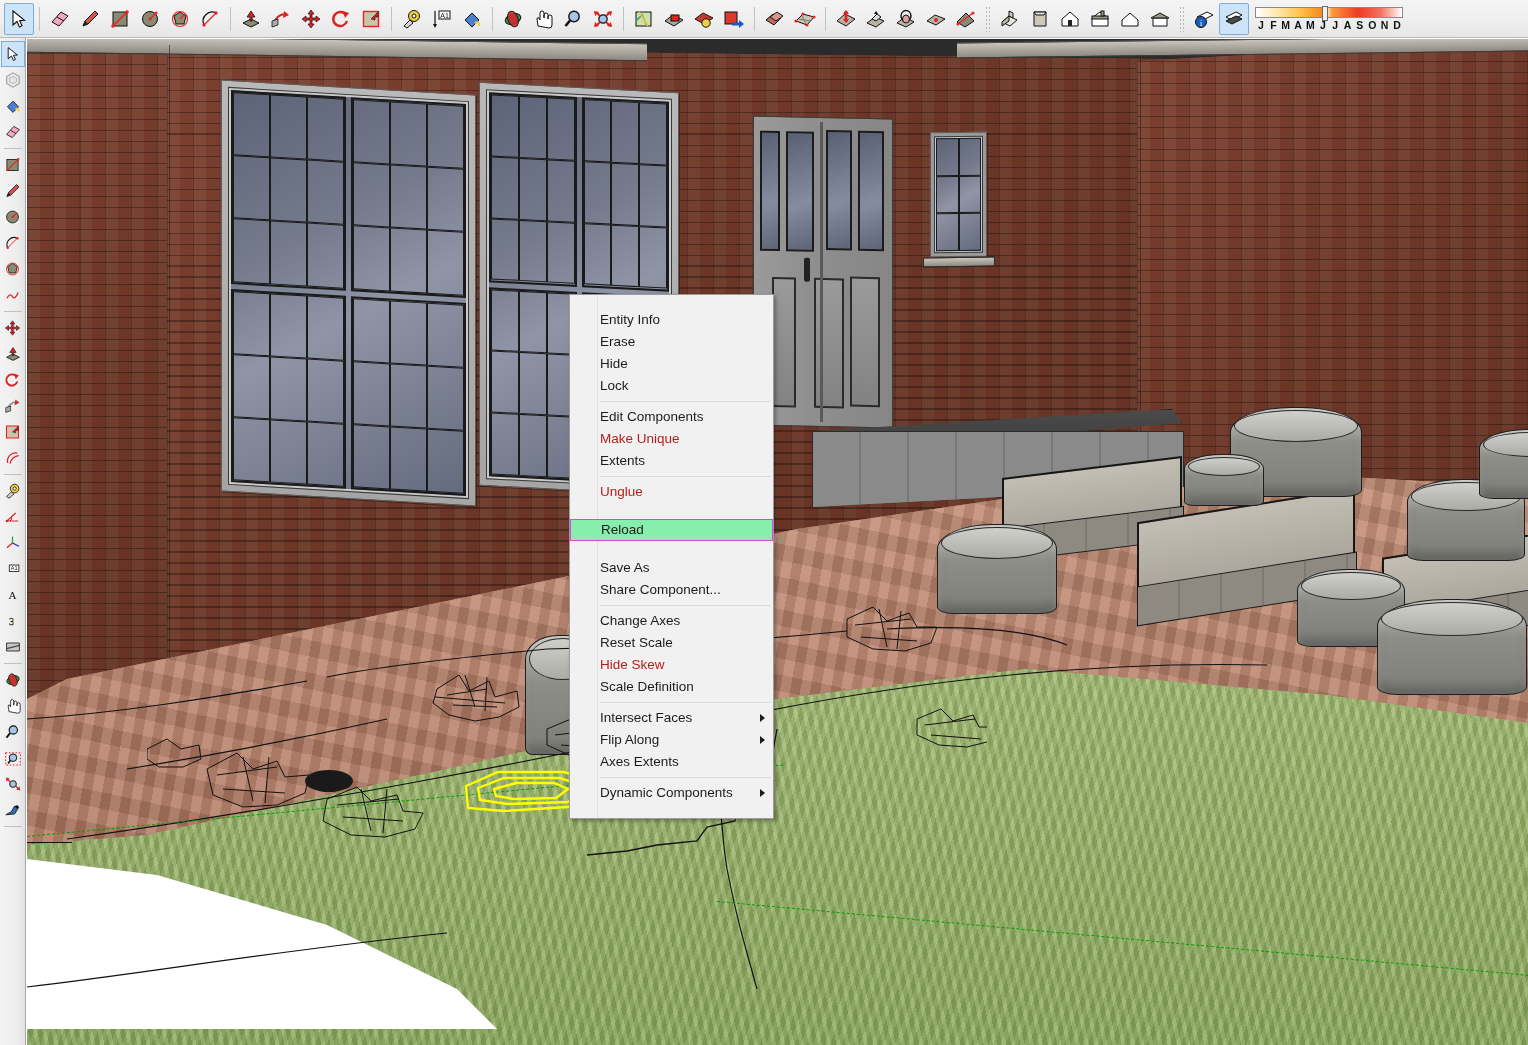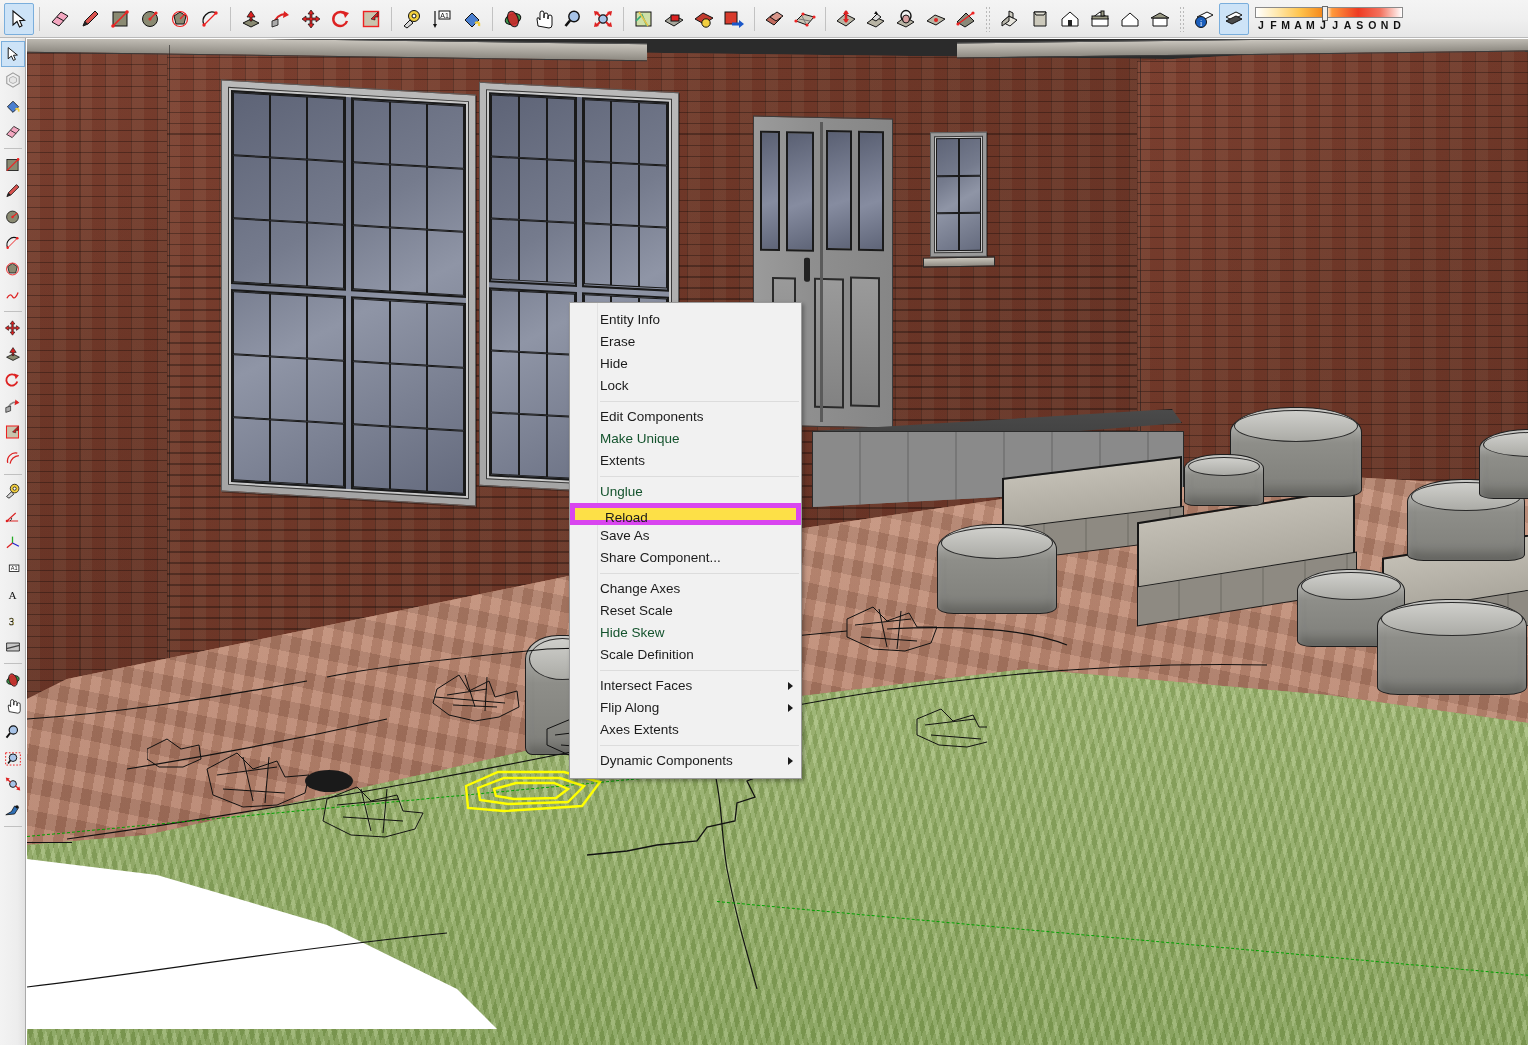--- a/index.html
+++ b/index.html
@@ -225,49 +225,49 @@
     background: #1a1a1a; border-radius: 50%;
   }
   .green-axis {
     position: absolute; height: 0; border-top: 1px dashed #00a000;
     transform-origin: 0 0;
   }
 
   
   #context-menu {
     position: absolute;
-    left: 569px; top: 302px;
-    width: 233px;
+    left: 569px; top: 294px;
+    width: 205px;
     background: #f1f1f1;
     border: 1px solid #9b9b9b;
     box-shadow: 2px 2px 4px rgba(0,0,0,.32);
-    padding: 6px 0;
+    padding: 14px 0;
     z-index: 100;
     font-size: 13.5px;
     color: #1b1b1b;
   }
   #context-menu .gutter {
     position: absolute; left: 0; top: 0; bottom: 0; width: 28px;
     background: #f1f1f1;
     border-right: 1px solid #e2e2e2;
   }
   .menu-item {
     position: relative;
     height: 22px; line-height: 22px;
     padding-left: 30px; padding-right: 22px;
     white-space: nowrap;
     cursor: default;
     z-index: 2;
   }
-  .menu-item.disabled { color: #14532d; }
+  .menu-item.disabled { color: #b91c1c; }
   .menu-item.selected {
-    background: #fde047;
-    border: 5px solid #d946ef;
+    background: #86efac;
+    border: 1px solid #d946ef;
     height: 22px; line-height: 20px;
-    margin: 0 0px;
+    margin: 16px 0px;
   }
   .menu-sep {
     height: 1px; background: #dcdcdc;
     margin: 4px 2px 4px 30px;
     position: relative; z-index: 2;
   }
   .submenu-arrow {
     position: absolute; right: 8px; top: 50%;
     width: 0; height: 0; margin-top: -4px;
     border-left: 5px solid #1b1b1b;

